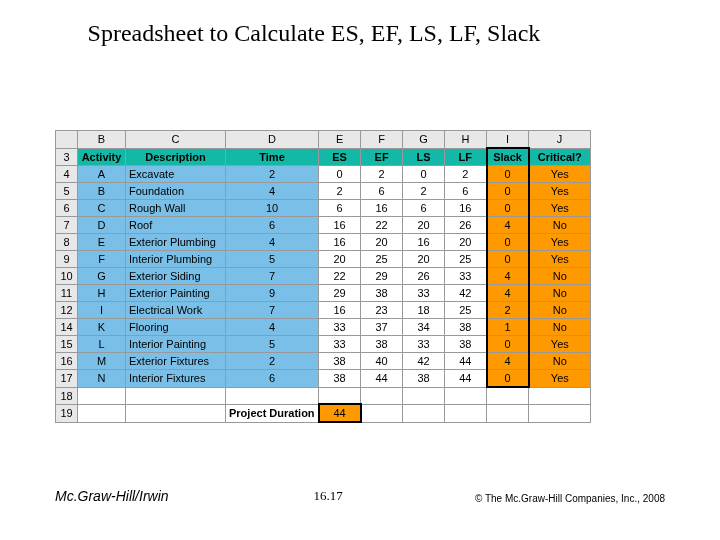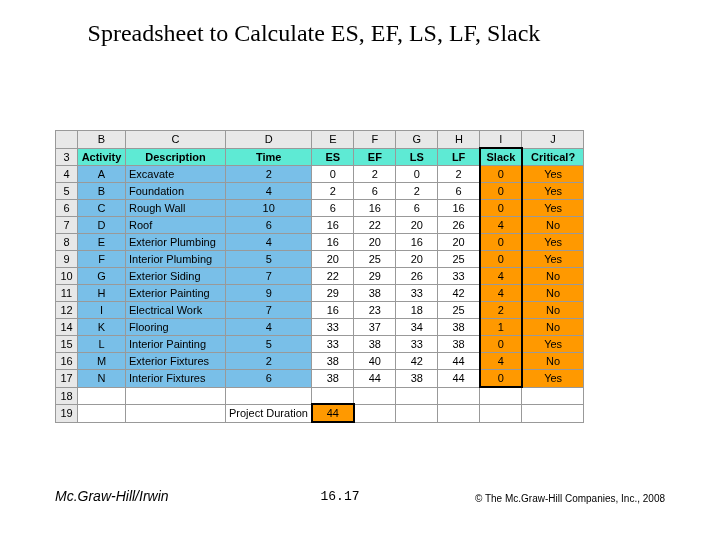--- a/index.html
+++ b/index.html
@@ -56,51 +56,50 @@
   .c-B { width: 48px; }
   .c-C { width: 100px; }
   .c-D { width: 42px; }
   .c-E { width: 42px; }
   .c-F { width: 42px; }
   .c-G { width: 42px; }
   .c-H { width: 42px; }
   .c-I { width: 42px; }
   .c-J { width: 62px; }
   .head3 {
-    background: #5eead4;
+    background: #14b8a6;
     font-weight: bold;
     text-align: center;
     margin-top: 32px;
   }
   .head3.left { text-align: center; }
   .blue { background: #79bfe8; }
   .orange { background: #ff9900; }
   .center { text-align: center; }
   .projlbl {
-    font-weight: normal;
+    font-weight: bold;
     text-align: right;
     margin-top: 48px;
   }
   .footer-left {
     position: absolute;
     bottom: 36px;
     left: 55px;
     font-family: Verdana, sans-serif;
     font-size: 14px;
     font-style: italic;
   }
   .footer-center {
     position: absolute;
     bottom: 36px;
     left: 0;
     width: 656px;
     text-align: center;
-    font-family: Liberation Mono, monospace;
+    font-family: Liberation Serif, serif;
     font-size: 13px;
-    padding-left: 12px;
   }
   .footer-right {
     position: absolute;
     bottom: 36px;
     right: 55px;
     font-family: Verdana, sans-serif;
     font-size: 10px;
     text-align: right;
   }
   .boxI {

